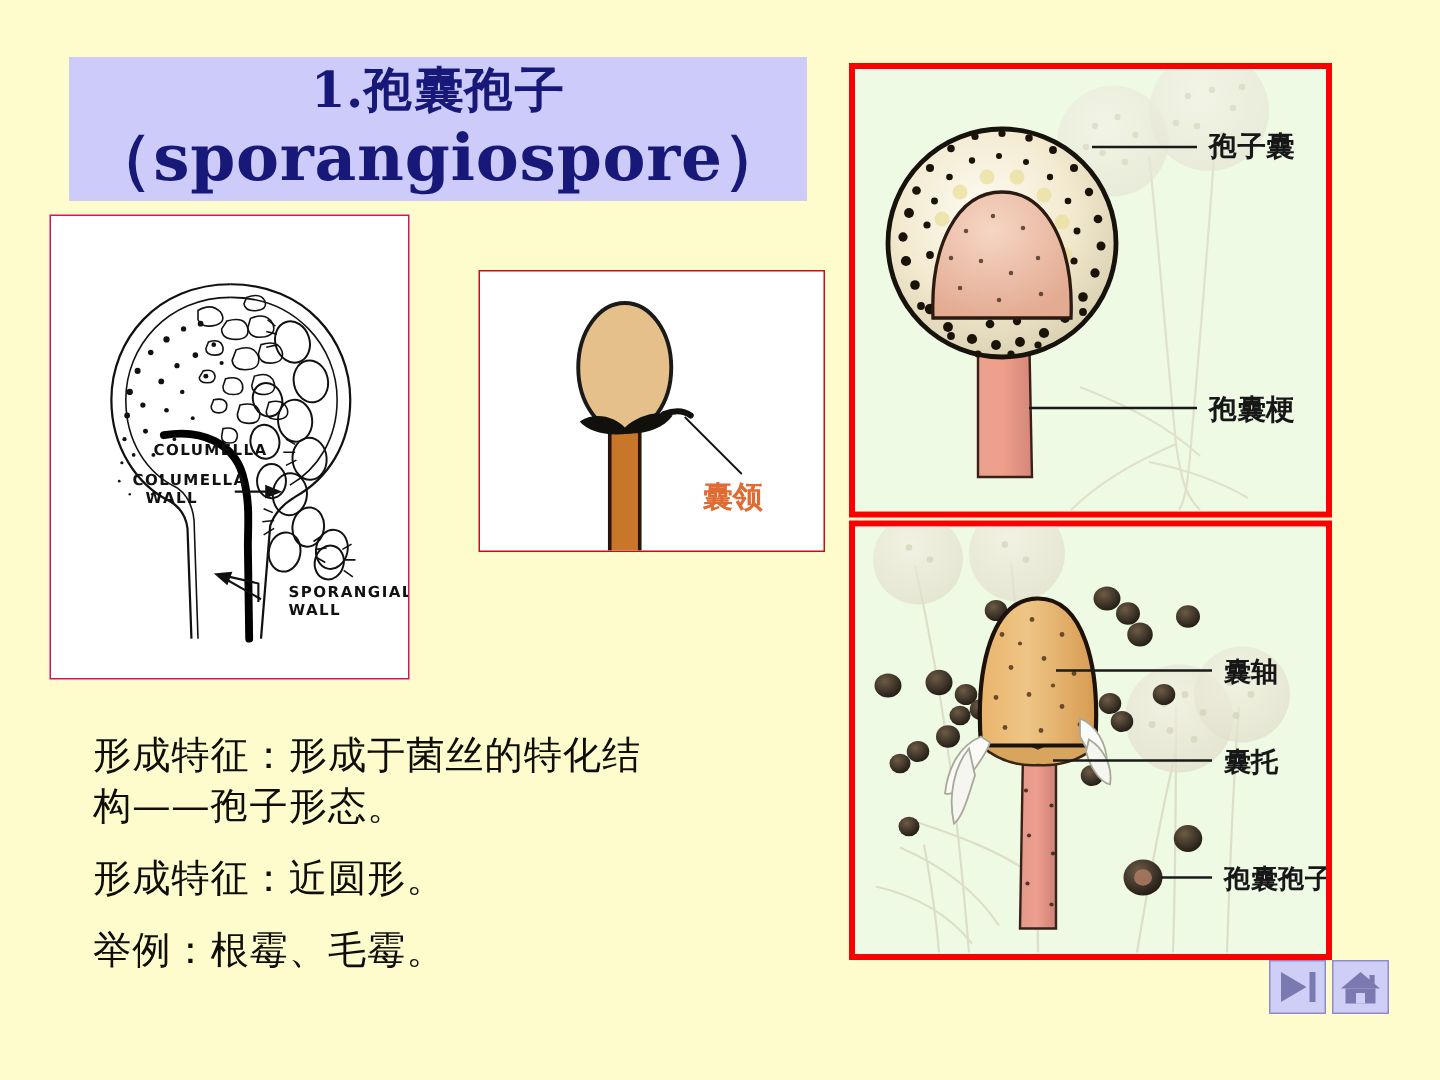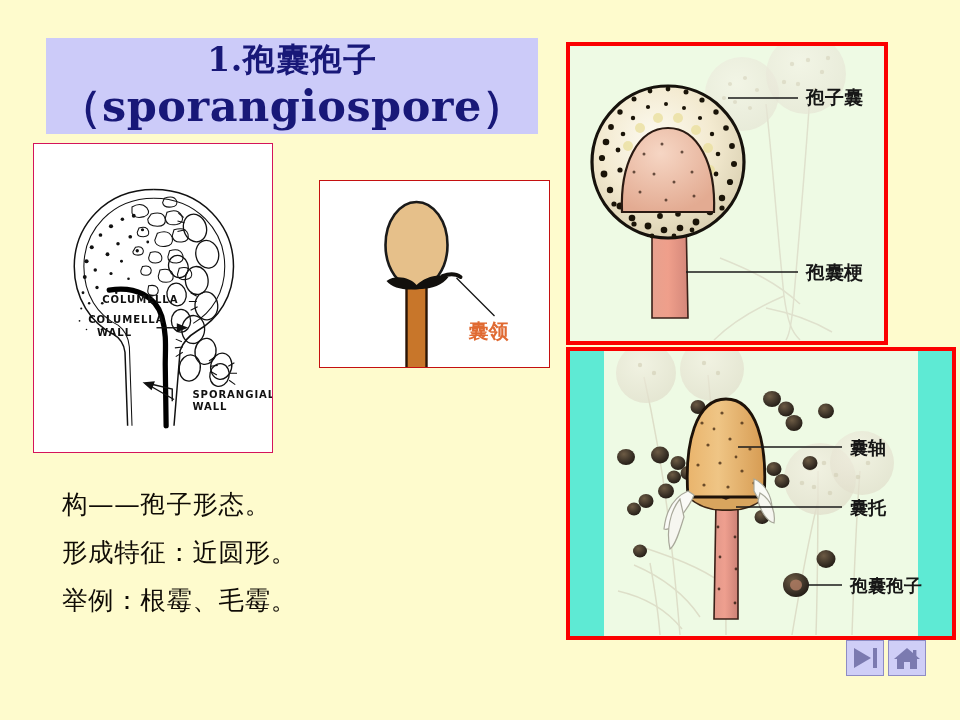--- a/index.html
+++ b/index.html
@@ -74,23 +74,23 @@
     left: 566px;
     top: 42px;
     width: 322px;
     height: 303px;
     background: #eefae4;
     border: 4px solid #fb0000;
   }
   #fig-columella-photo {
     left: 566px;
     top: 347px;
-    width: 390px;
+    width: 322px;
     height: 293px;
-    background: #5eead4;
+    background: #ffffff;
     border: 4px solid #fb0000;
   }
   .frame svg { display: block; width: 100%; height: 100%; }
 
   
   .body-text {
     position: absolute;
     left: 62px;
     top: 488px;
     width: 490px;
@@ -523,20 +523,21 @@
       <text x="246" y="103" font-family="'DejaVu Serif','Liberation Serif',serif" font-size="18" font-weight="bold" fill="#171717">囊轴</text>
       <path d="M132 156 L 238 156" fill="none" stroke="#1a1a1a" stroke-width="1.6"></path>
       <text x="246" y="163" font-family="'DejaVu Serif','Liberation Serif',serif" font-size="18" font-weight="bold" fill="#171717">囊托</text>
       <path d="M204 234 L 238 234" fill="none" stroke="#1a1a1a" stroke-width="1.6"></path>
       <text x="246" y="241" font-family="'DejaVu Serif','Liberation Serif',serif" font-size="18" font-weight="bold" fill="#171717">孢囊孢子</text>
     </svg>
   </div>
 
   <div class="body-text">
     <p>
+      <span class="para-indent">形成特征：形成于菌丝的特化结</span>
       <span class="para-indent">构——孢子形态。</span>
     </p>
     <p>形成特征：近圆形。</p>
     <p>举例：根霉、毛霉。</p>
   </div>
 
   <div class="navbar">
     <div class="nav-btn">
       <svg width="26" height="22" viewBox="0 0 26 22" xmlns="http://www.w3.org/2000/svg">
         <polygon points="2,1 19,11 2,21" fill="#7b7ab0"></polygon>

